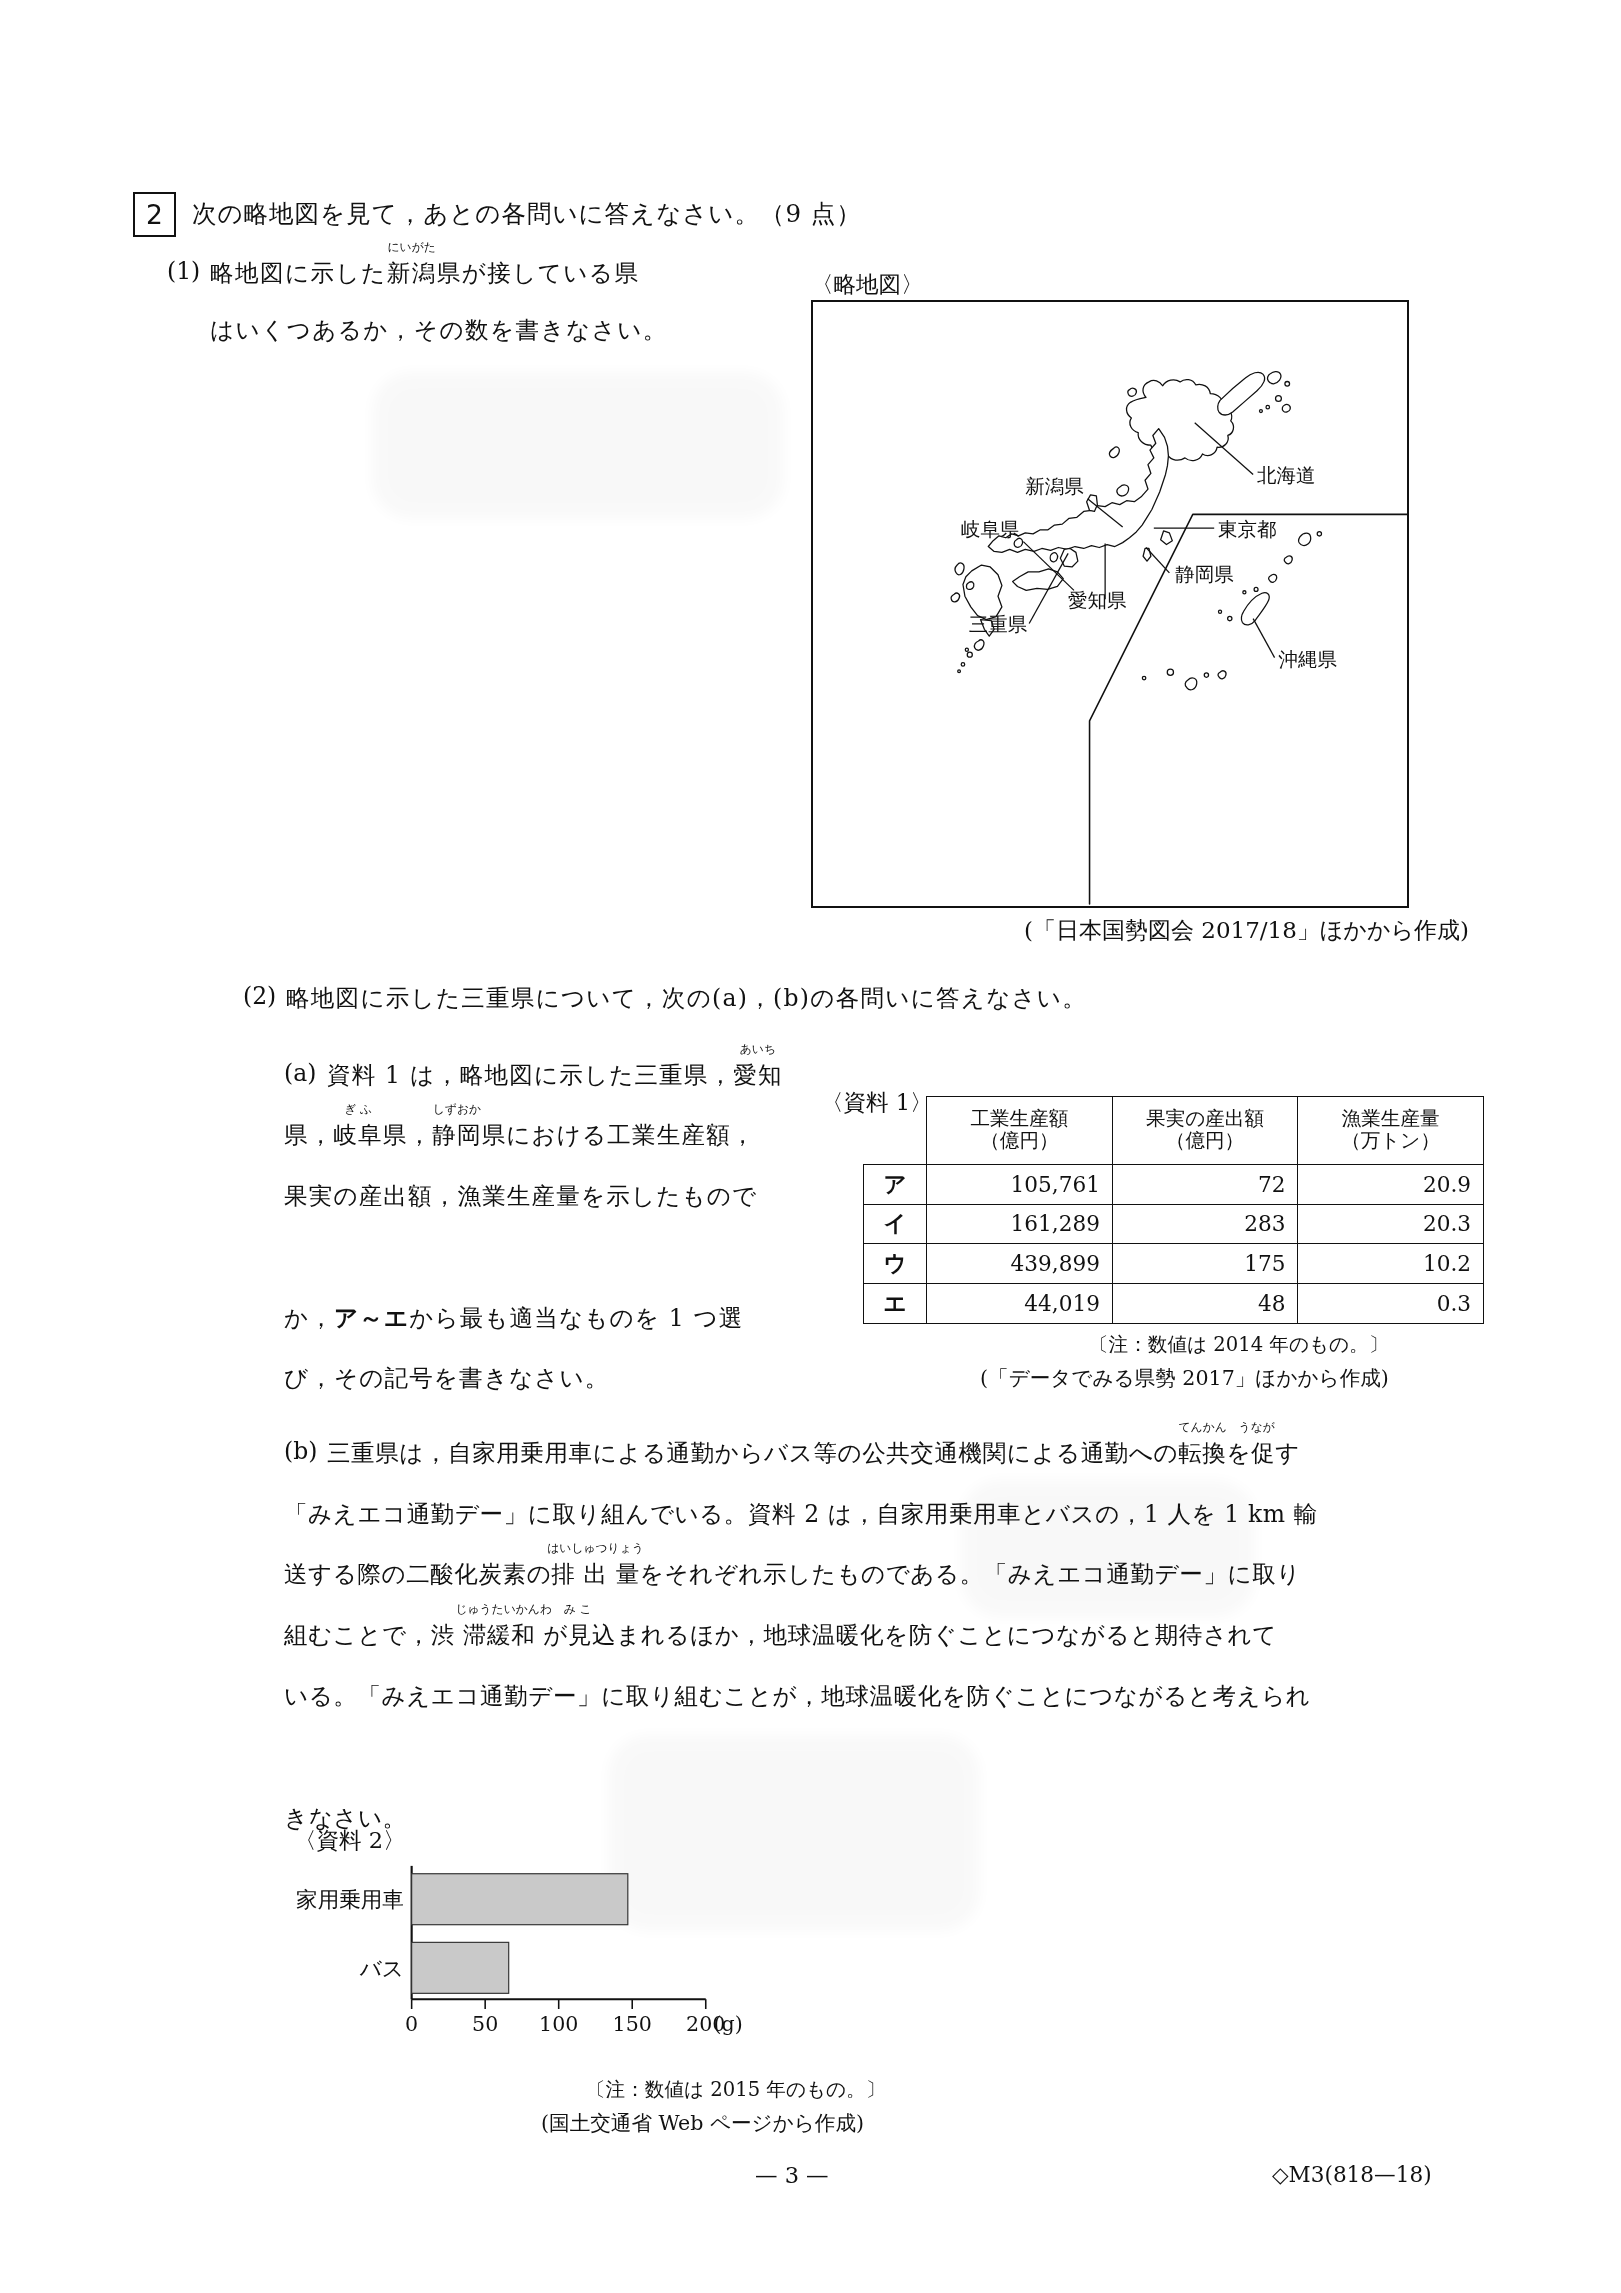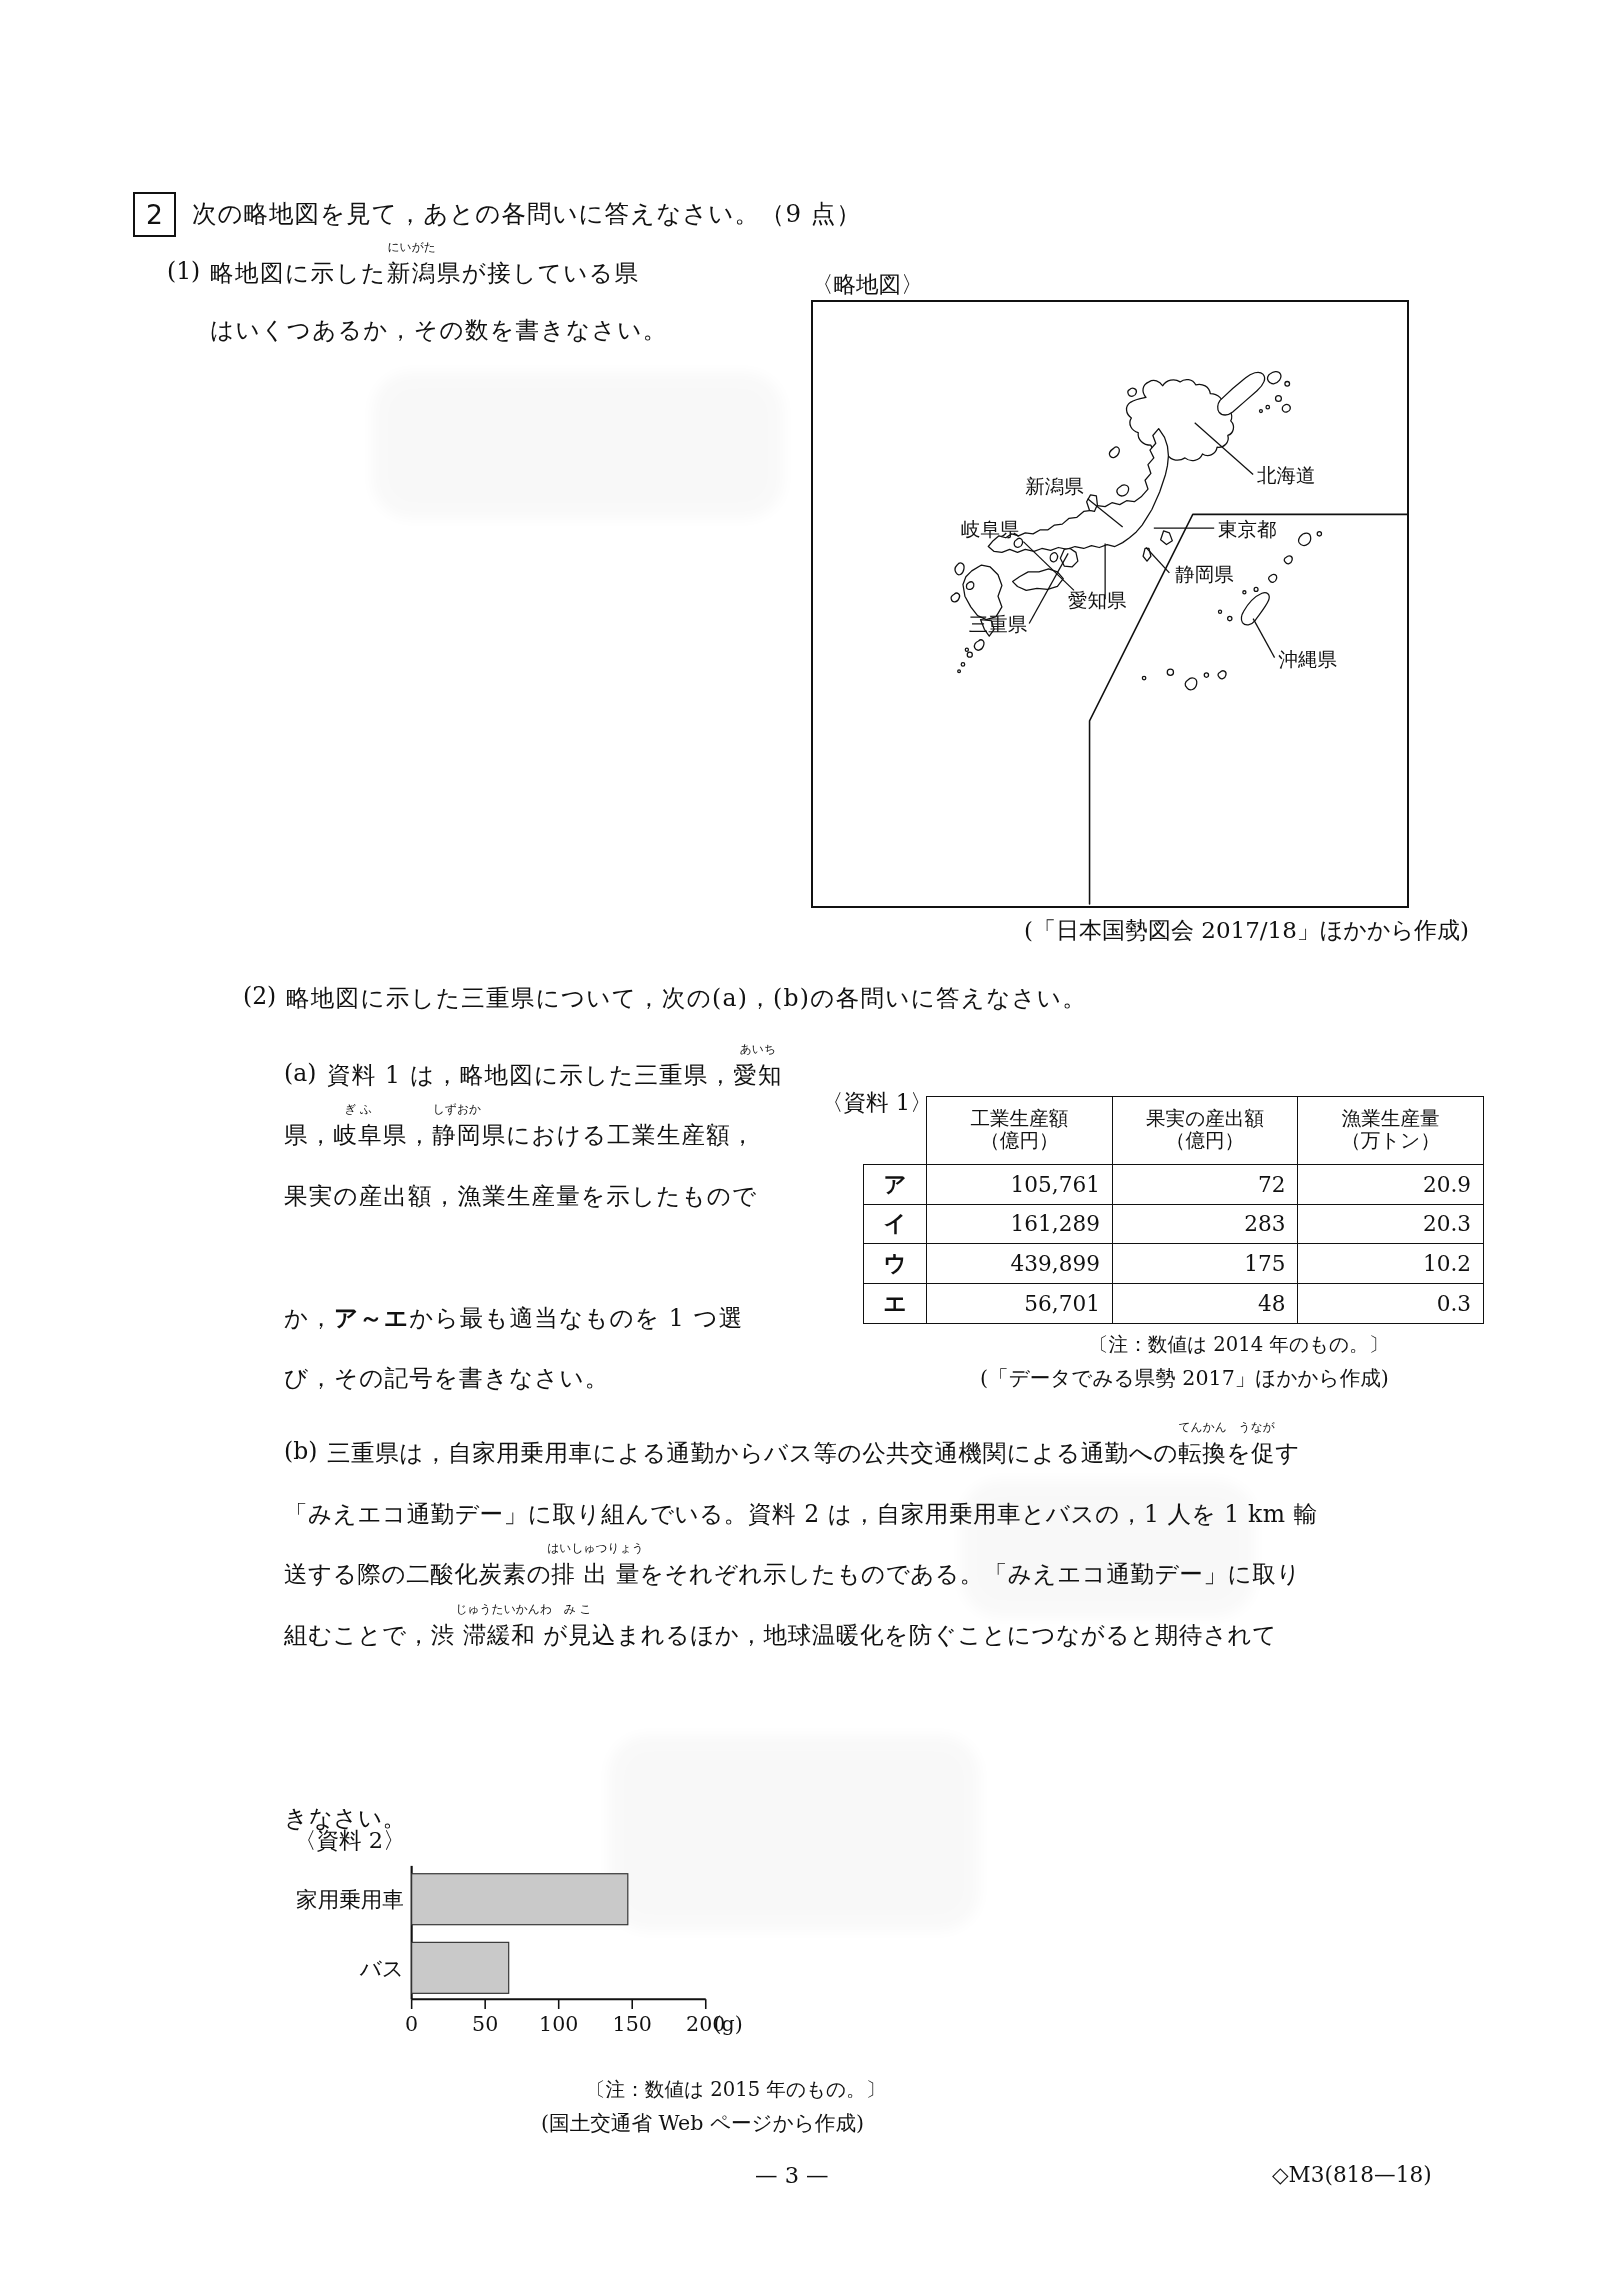--- a/index.html
+++ b/index.html
@@ -489,34 +489,35 @@
         <td class="num">20.3</td>
       </tr>
       <tr>
         <td class="rowlab">ウ</td>
         <td class="num">439,899</td>
         <td class="num">175</td>
         <td class="num">10.2</td>
       </tr>
       <tr>
         <td class="rowlab">エ</td>
-        <td class="num">56,701</td>
+        <td class="num">44,019</td>
         <td class="num">48</td>
         <td class="num">0.3</td>
       </tr>
     </tbody>
   </table>
   <div class="t1-note nw">〔注：数値は 2014 年のもの。〕</div>
   <div class="t1-src nw">(「データでみる県勢 2017」ほかから作成)</div>
 
   <div class="b-mark">(b)</div>
   <div class="b-l1 nw"><span>三重県は，自家用乗用車による通勤からバス等の公共交通機関による通勤への</span><span class="ruby"><span class="rt">てんかん　うなが</span><span>転換を促</span></span><span>す</span></div>
   <div class="b-l2 nw">「みえエコ通勤デー」に取り組んでいる。資料 2 は，自家用乗用車とバスの，1 人を 1 km 輸</div>
   <div class="b-l3 nw"><span>送する際の二酸化炭素の</span><span class="ruby"><span class="rt">はいしゅつりょう</span><span>排 出 量</span></span><span>をそれぞれ示したものである。「みえエコ通勤デー」に取り</span></div>
   <div class="b-l4 nw"><span>組むことで，</span><span class="ruby"><span class="rt">じゅうたいかんわ　み こ</span><span>渋 滞緩和 が見込</span></span><span>まれるほか，地球温暖化を防ぐことにつながると期待されて</span></div>
+  <div class="b-l5 nw">いる。「みえエコ通勤デー」に取り組むことが，地球温暖化を防ぐことにつながると考えられ</div>
   <div class="b-l7 nw">きなさい。</div>
 
   <div class="t2-cap">〈資料 2〉</div>
   <div class="chart">
     <svg viewBox="0 0 560 220" width="549" height="216">
 
       <line x1="120" y1="14" x2="120" y2="150" stroke="#111" stroke-width="2.2"></line>
       <line x1="120" y1="150" x2="420" y2="150" stroke="#111" stroke-width="2.2"></line>
 
       <rect id="bar0" x="120" y="22" width="220.5" height="52" fill="#c9c9c9" stroke="#333333" stroke-width="1.2"></rect>

